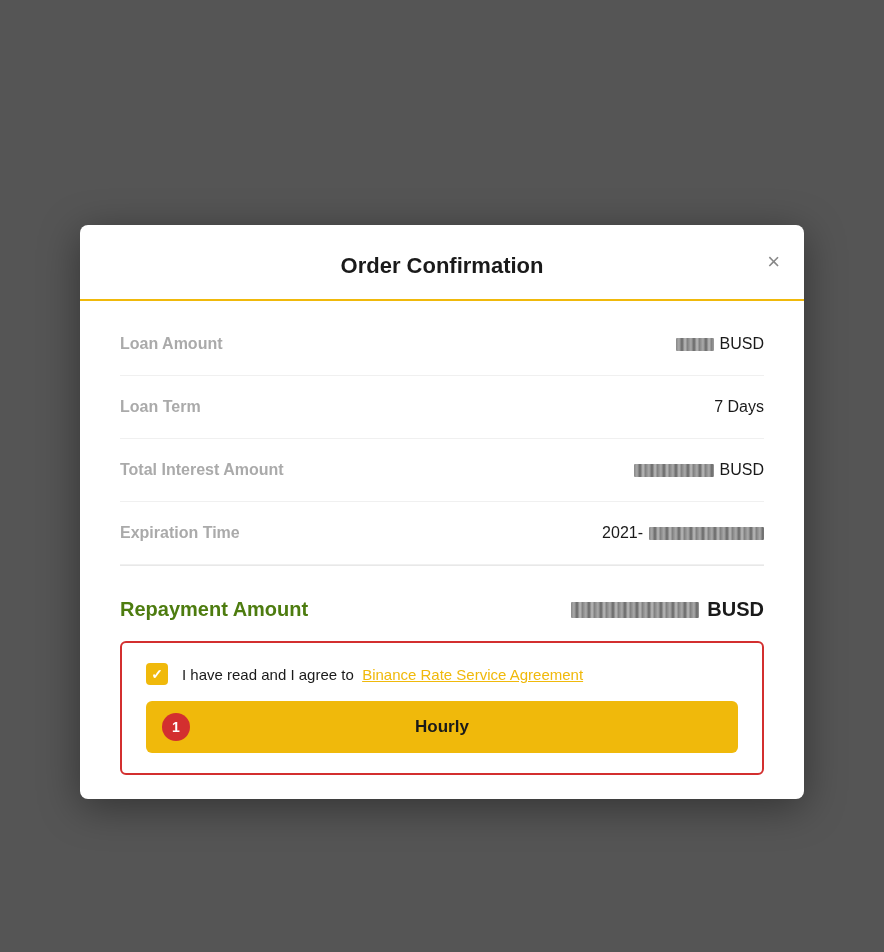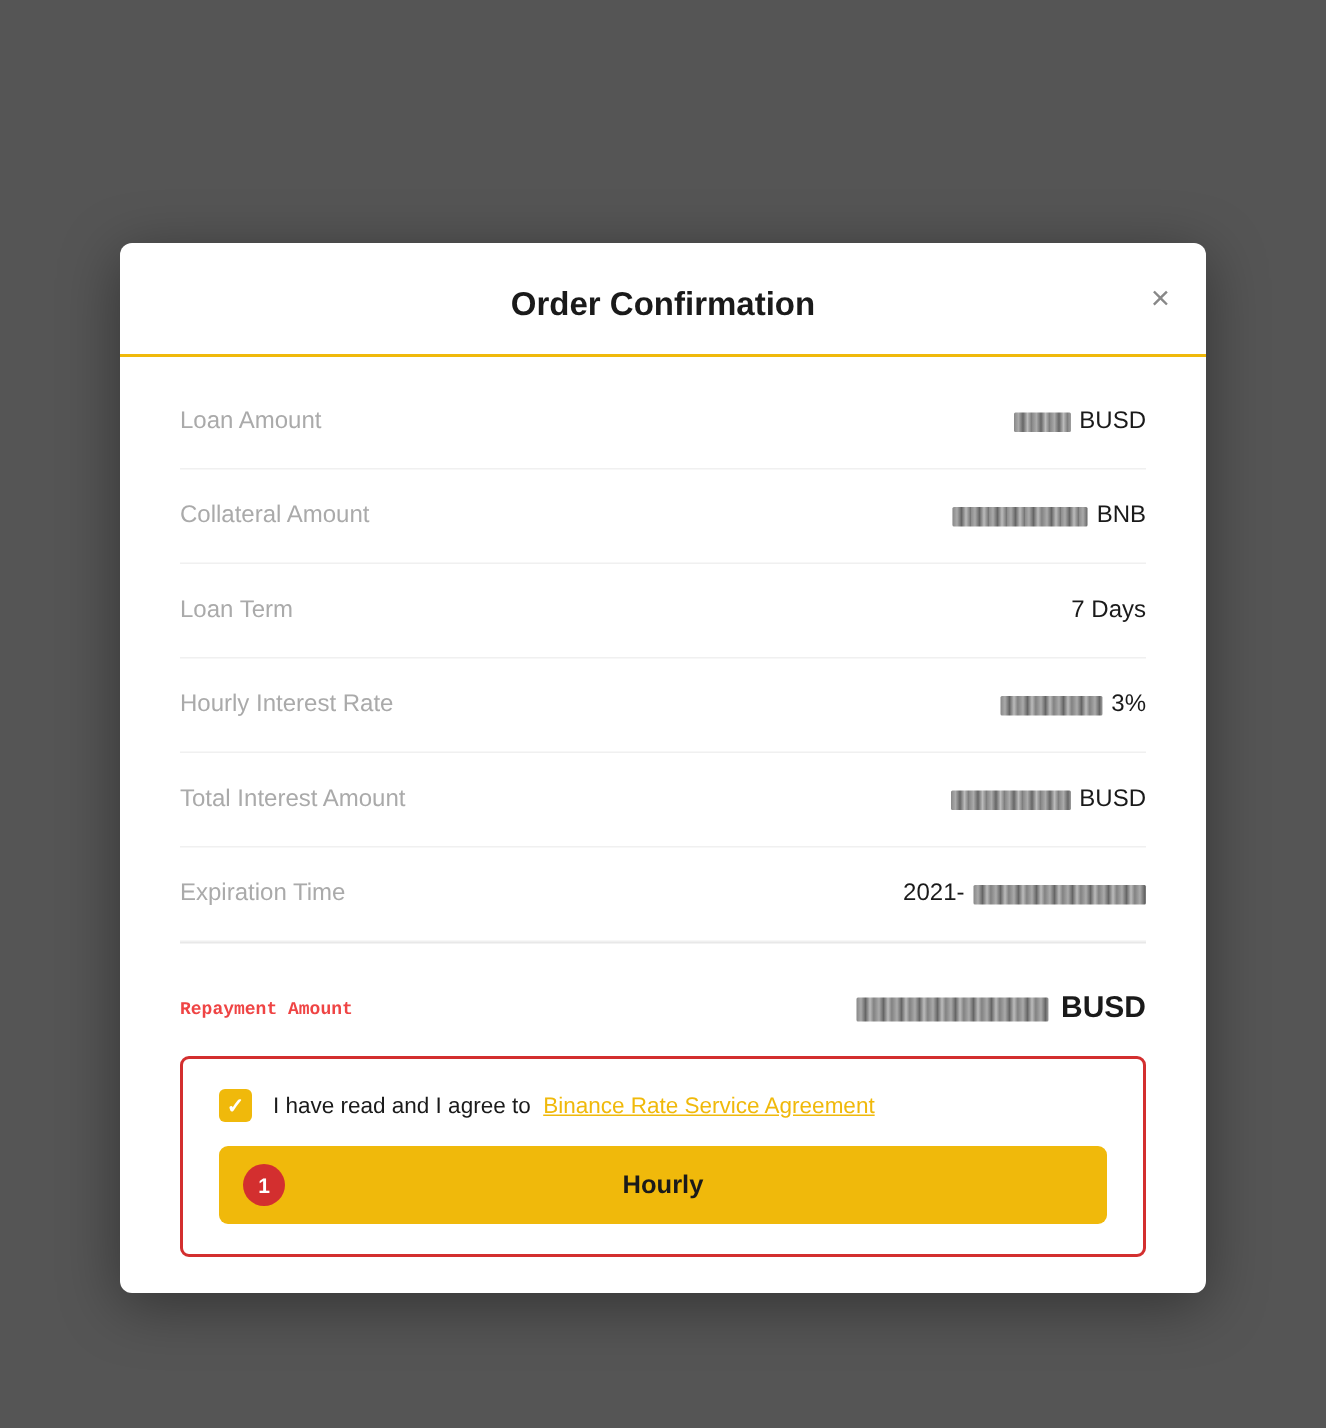--- a/index.html
+++ b/index.html
@@ -65,21 +65,21 @@
       justify-content: space-between;
       padding: 22px 0;
       border-bottom: 1px solid #f0f0f0;
     }
     .row:last-of-type {
       border-bottom: none;
     }
     .row-label {
       font-size: 16px;
       color: #aaa;
-      font-weight: 400;
+      font-weight: 700;
     }
     .row-value {
       font-size: 16px;
       color: #1a1a1a;
       font-weight: 400;
       display: flex;
       align-items: center;
       gap: 6px;
     }
     .divider {
@@ -87,24 +87,23 @@
       background: #e8e8e8;
       margin: 0 0 16px 0;
     }
     .repayment-row {
       display: flex;
       align-items: center;
       justify-content: space-between;
       padding: 16px 0 20px;
     }
     .repayment-label {
-      font-size: 12px;
-      font-weight: 700;
-      color: #ef4444;
-      font-family: Liberation Mono, monospace;
+      font-size: 20px;
+      font-weight: 700;
+      color: #4d7c0f;
     }
     .repayment-value {
       font-size: 20px;
       font-weight: 700;
       color: #1a1a1a;
       display: flex;
       align-items: center;
       gap: 8px;
     }
     .agreement-box {
@@ -199,40 +198,26 @@
     <div class="modal-body">
 
       <div class="row">
         <span class="row-label">Loan Amount</span>
         <span class="row-value">
           <span class="pixel-block" style="width:38px;"></span>
           <span>BUSD</span>
         </span>
       </div>
 
-      <div class="row">
-        <span class="row-label">Collateral Amount</span>
-        <span class="row-value">
-          <span class="pixel-block" style="width:90px;"></span>
-          <span>BNB</span>
-        </span>
-      </div>
 
       <div class="row">
         <span class="row-label">Loan Term</span>
         <span class="row-value">7 Days</span>
       </div>
 
-      <div class="row">
-        <span class="row-label">Hourly Interest Rate</span>
-        <span class="row-value">
-          <span class="pixel-block" style="width:68px;"></span>
-          <span>3%</span>
-        </span>
-      </div>
 
       <div class="row">
         <span class="row-label">Total Interest Amount</span>
         <span class="row-value">
           <span class="pixel-block" style="width:80px;"></span>
           <span>BUSD</span>
         </span>
       </div>
 
       <div class="row">

